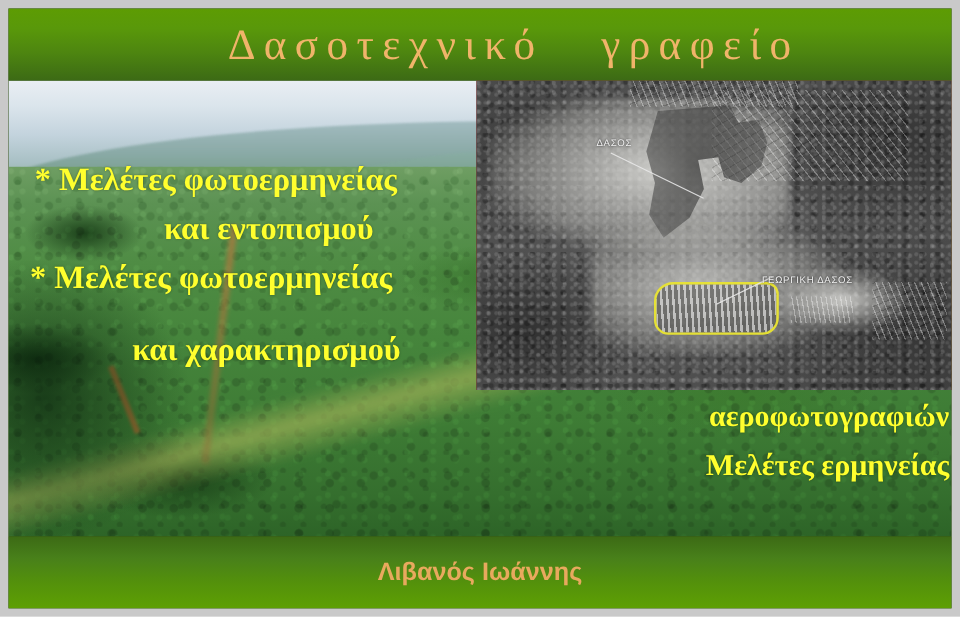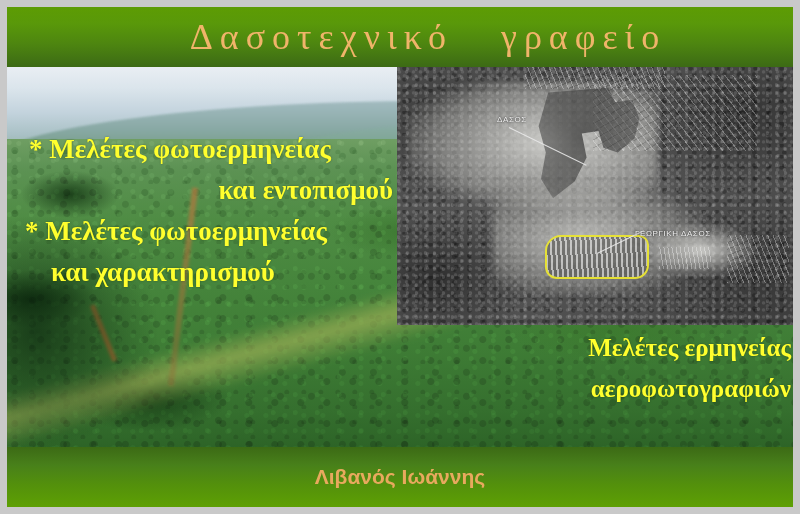--- a/index.html
+++ b/index.html
@@ -302,23 +302,23 @@
     width: 380px;
     z-index: 30;
     font-family: "Liberation Serif", "DejaVu Serif", serif;
     font-weight: 700;
     font-size: 27px;
     line-height: 1.52;
     color: #ffff2e;
     text-shadow: 0 0 2px rgba(0,0,0,.35);
   }
   .text-left .l1 { text-align: left;   padding-left: 16px; }
-  .text-left .l2 { text-align: right;   padding-left: 42px; }
+  .text-left .l2 { text-align: center;   padding-left: 42px; }
   .text-left .l3 { text-align: left;   padding-left: 12px; }
-  .text-left .l4 { text-align: left;   padding-left: 38px; }
+  .text-left .l4 { text-align: center;   padding-left: 38px; margin-top: 19px; }
 
   .text-right {
     position: absolute;
     right: 2px;
     top: 320px;
     width: 320px;
     z-index: 30;
     text-align: right;
     font-family: "Liberation Serif", "DejaVu Serif", serif;
     font-weight: 700;
@@ -368,22 +368,22 @@
     </div>
 
     <div class="text-left">
       <div class="l1">* Μελέτες φωτοερμηνείας</div>
       <div class="l2">και εντοπισμού</div>
       <div class="l3">* Μελέτες φωτοερμηνείας</div>
       <div class="l4">και χαρακτηρισμού</div>
     </div>
 
     <div class="text-right">
+      <div>αεροφωτογραφιών</div>
       <div>Μελέτες ερμηνείας</div>
-      <div>αεροφωτογραφιών</div>
     </div>
 
     <div class="header-band"></div>
     <div class="header-title">Δασοτεχνικό   γραφείο</div>
 
     <div class="footer-band"></div>
     <div class="footer-title">Λιβανός Ιωάννης</div>
 
   </div>
 </div>

